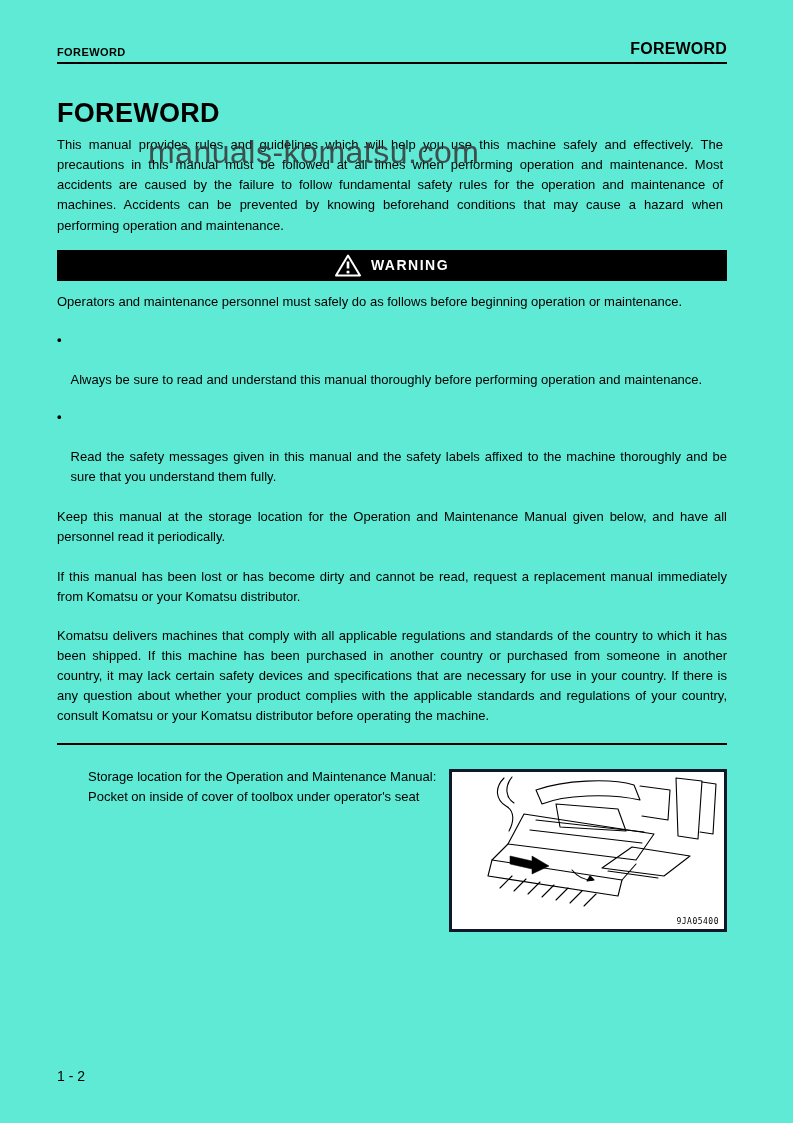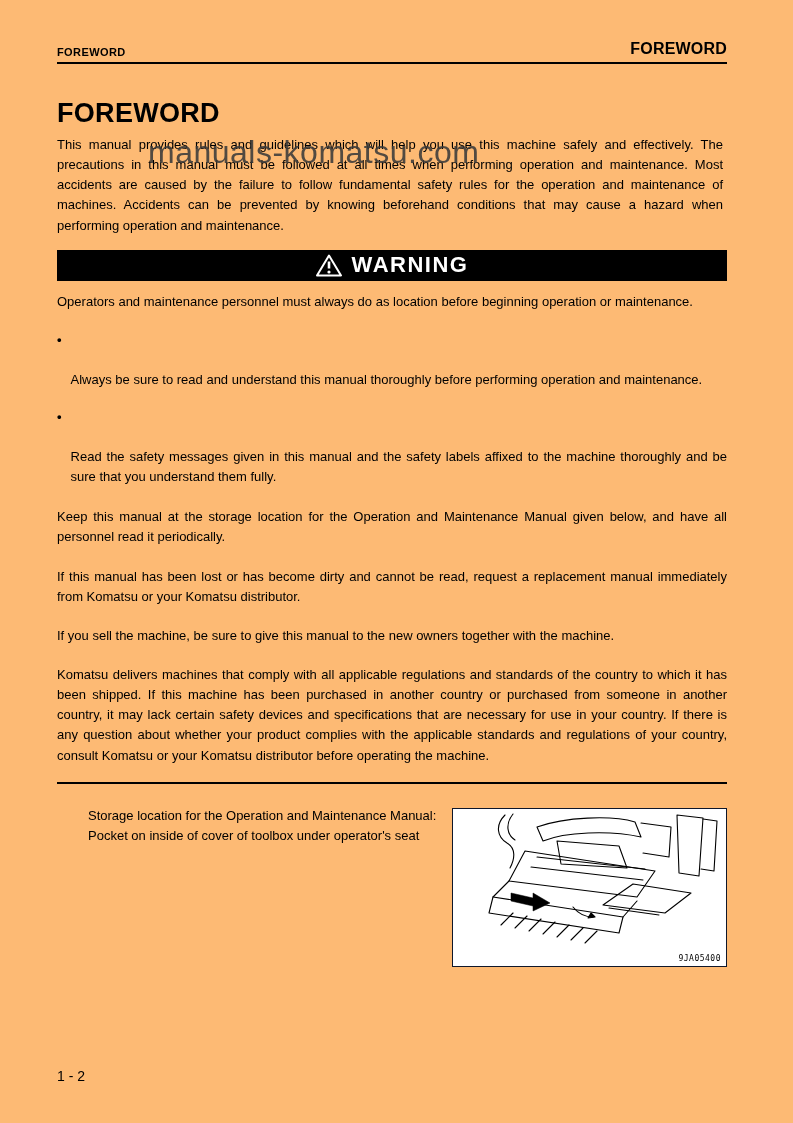--- a/index.html
+++ b/index.html
@@ -1,20 +1,20 @@
 <!DOCTYPE html>
 <html><head>
 <meta charset="utf-8">
 <style>
   html,body { margin:0; padding:0; background:#e8e8e8; }
   .page {
     position:relative;
     width:793px; height:1123px;
     margin:0 auto;
-    background:#fdba74;
+    background:#5eead4;
     font-family:"Liberation Sans", sans-serif;
     color:#000;
     overflow:hidden;
   }
   .content {
     position:absolute;
     left:57px; top:40px;
     width:670px;
   }
   .hdr {
@@ -55,21 +55,21 @@
     margin-top:14px;
     background:#000000;
     height:31px;
     display:flex;
     align-items:center;
     justify-content:center;
     gap:10px;
   }
   .warning-label {
     color:#ffffff;
-    font-size:22px;
+    font-size:14px;
     font-weight:bold;
     letter-spacing:1.5px;
   }
   .warn-icon { display:block; }
 
   .warning-intro { margin-top:11px; }
 
   .bullets { margin-top:18px; }
   .bullet-item {
     display:flex;
@@ -102,21 +102,21 @@
   }
   .storage-note {
     padding-left:31px;
     width:370px;
     font-size:13px;
     line-height:1.6;
   }
   .figure-box {
     position:relative;
     width:278px; height:157px;
-    border:1px solid #0f172a;
+    border:3px solid #0f172a;
     margin-top:2px;
     background:#fff;
   }
   .figure-box svg { position:absolute; left:0; top:0; }
   .figure-code {
     position:absolute;
     right:5px; bottom:3px;
     font-size:8px;
     font-family:"DejaVu Sans Mono", monospace;
     letter-spacing:0.5px;
@@ -146,37 +146,36 @@
 
     <div class="warning-banner">
       <svg class="warn-icon" width="26" height="23" viewBox="0 0 26 23" aria-hidden="true">
         <polygon points="13,1.5 25,21.5 1,21.5" fill="#000" stroke="#fff" stroke-width="2" stroke-linejoin="round"></polygon>
         <rect x="11.7" y="7.5" width="2.6" height="7" fill="#fff"></rect>
         <circle cx="13" cy="18" r="1.6" fill="#fff"></circle>
       </svg>
       <span class="warning-label">WARNING</span>
     </div>
 
-    <p class="body-text warning-intro">Operators and maintenance personnel must always do as location before beginning operation or maintenance.</p>
+    <p class="body-text warning-intro">Operators and maintenance personnel must safely do as follows before beginning operation or maintenance.</p>
 
     <div class="bullets">
       <div class="bullet-item">
         <span class="bullet-marker">•</span>
         <span class="body-text bullet-text">Always be sure to read and understand this manual thoroughly before performing operation and maintenance.</span>
       </div>
       <div class="bullet-item">
         <span class="bullet-marker">•</span>
         <span class="body-text bullet-text">Read the safety messages given in this manual and the safety labels affixed to the machine thoroughly and be sure that you understand them fully.</span>
       </div>
     </div>
 
     <div class="paras">
       <p class="body-text para">Keep this manual at the storage location for the Operation and Maintenance Manual given below, and have all personnel read it periodically.</p>
       <p class="body-text para">If this manual has been lost or has become dirty and cannot be read, request a replacement manual immediately from Komatsu or your Komatsu distributor.</p>
-      <p class="body-text para">If you sell the machine, be sure to give this manual to the new owners together with the machine.</p>
       <p class="body-text para">Komatsu delivers machines that comply with all applicable regulations and standards of the country to which it has been shipped. If this machine has been purchased in another country or purchased from someone in another country, it may lack certain safety devices and specifications that are necessary for use in your country. If there is any question about whether your product complies with the applicable standards and regulations of your country, consult Komatsu or your Komatsu distributor before operating the machine.</p>
     </div>
 
     <div class="divider"></div>
 
     <div class="storage-row">
       <div class="storage-note">
         <div>Storage location for the Operation and Maintenance Manual:</div>
         <div>Pocket on inside of cover of toolbox under operator's seat</div>
       </div>

